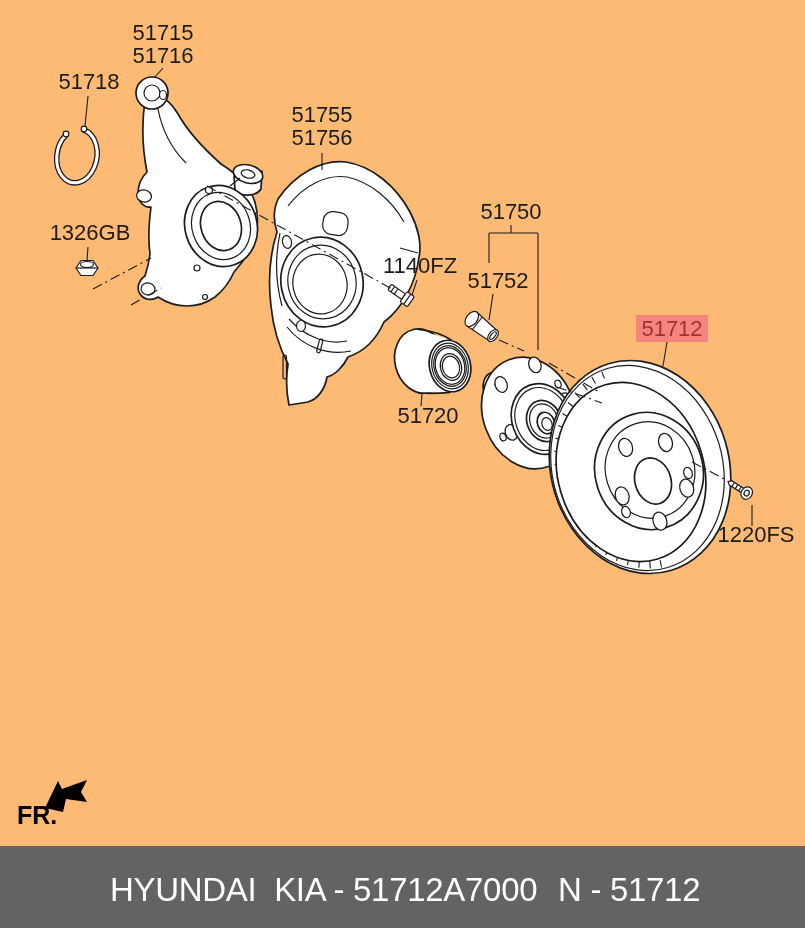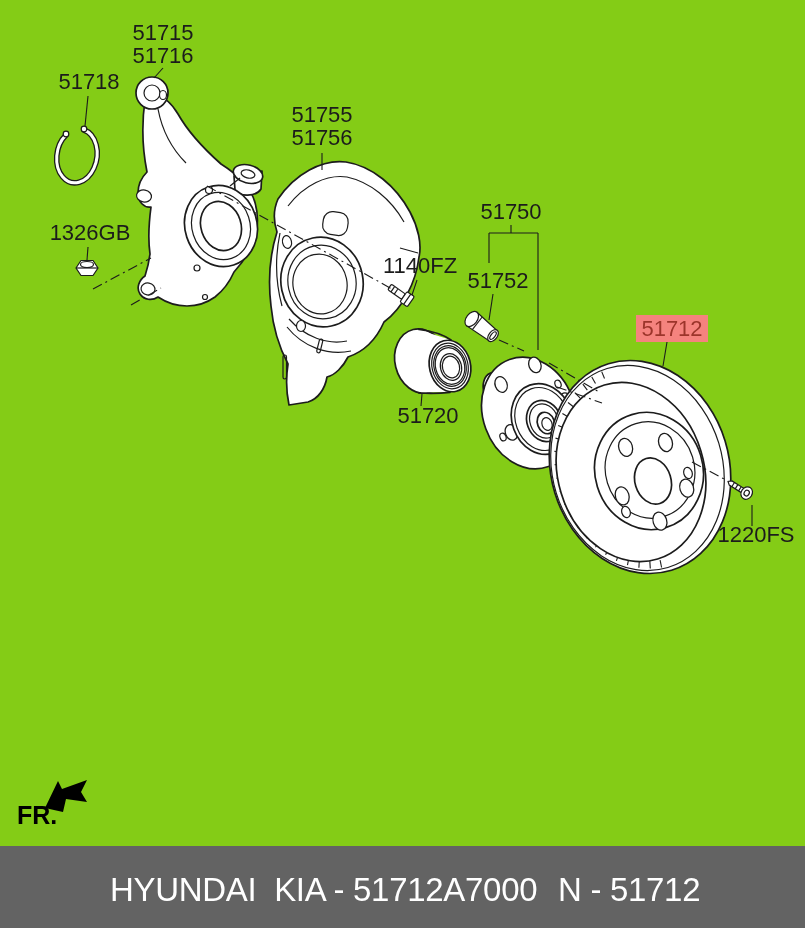--- a/index.html
+++ b/index.html
@@ -1,19 +1,19 @@
 <!DOCTYPE html>
 <html style="--line: #1c1c1c; --hl-bg: #f5837e; --hl-fg: #9c352b; --bar-bg: #636363; --bar-fg: #ffffff;"><head>
 <meta charset="utf-8">
 <style>
   :root{
     --line:#1c1c1c; --hl-bg:#f5837e; --hl-fg:#9c352b; --bar-bg:#636363; --bar-fg:#ffffff;
   }
   html,body{margin:0;padding:0;background:#ffffff;}
-  .page{position:relative;width:805px;height:928px;background:#84cc16;overflow:hidden;
+  .page{position:relative;width:805px;height:928px;background:#fdba74;overflow:hidden;
         font-family:"Liberation Sans", sans-serif;}
   svg{display:block;}
   
   .p  {fill:#ffffff;stroke:var(--line);stroke-width:1.7;stroke-linejoin:round;stroke-linecap:round;}
   .pn {fill:none;   stroke:var(--line);stroke-width:1.7;stroke-linejoin:round;stroke-linecap:round;}
   .d  {fill:#ffffff;stroke:var(--line);stroke-width:1.2;}
   .dn {fill:none;   stroke:var(--line);stroke-width:1.2;}
   .fillw{fill:#ffffff;stroke:none;}
   
   .ld {fill:none;stroke:var(--line);stroke-width:1.1;}

